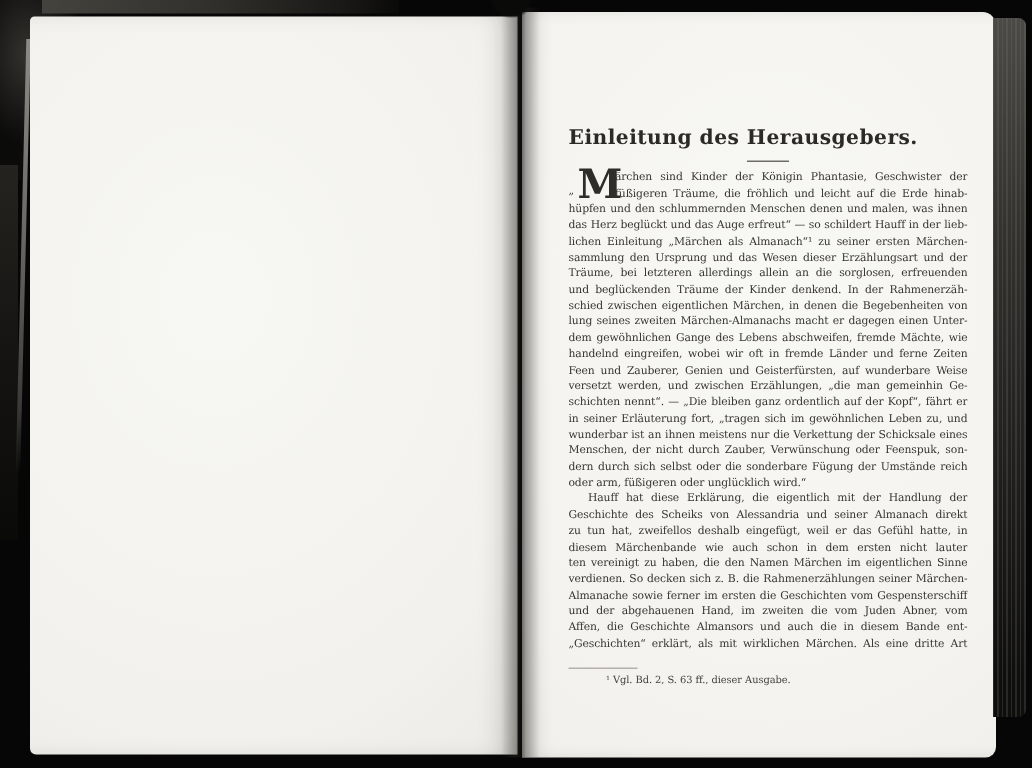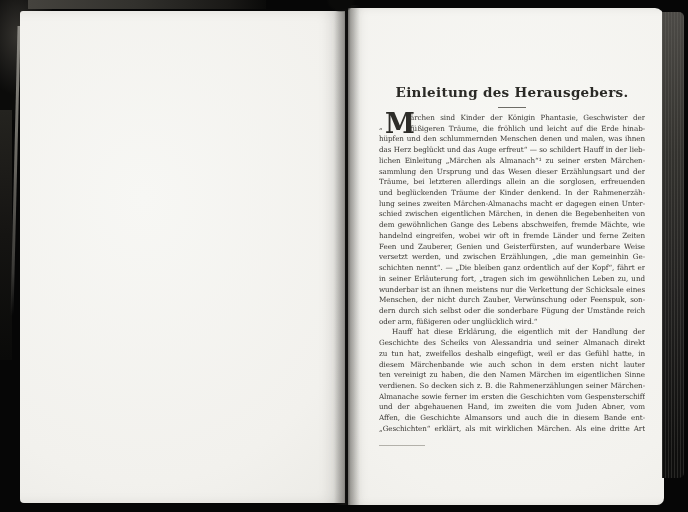--- a/index.html
+++ b/index.html
@@ -56,21 +56,21 @@
     position:absolute; left:662px; top:12px; width:22px; height:466px;
     border-radius:0 5px 5px 0;
     background:
       repeating-linear-gradient(90deg, rgba(120,118,112,0.25) 0 1px, rgba(0,0,0,0) 1px 3px),
       linear-gradient(180deg,#4c4a46 0%, #33322e 30%, #222120 60%, #0e0e0d 95%);
   }
 
   
   .page-title {
     position:absolute; left:31px; width:266px; top:76px;
-    text-align:center; font-weight:bold; font-size:13.5px; letter-spacing:0.3px;
+    text-align:left; font-weight:bold; font-size:13.5px; letter-spacing:0.3px;
     color:#2b2a26;
   }
   .title-rule {
     position:absolute; left:150px; top:99px; width:28px; height:1px;
     background:#6e6c66;
   }
   .body-block {
     position:absolute; left:31px; top:105px; width:266px;
     font-size:7.2px; line-height:10.72px; letter-spacing:-0.08px;
     color:#363430; text-rendering:optimizeLegibility;
@@ -122,22 +122,22 @@
           <span class="dropcap-letter">M</span>
         </div>
       <div class="bodyline">ärchen sind Kinder der Königin Phantasie, Geschwister der leicht-</div>
           <div class="bodyline">füßigeren Träume, die fröhlich und leicht auf die Erde hinab-</div>
           <div class="bodyline">hüpfen und den schlummernden Menschen denen und malen, was ihnen</div>
           <div class="bodyline">das Herz beglückt und das Auge erfreut“ — so schildert Hauff in der lieb-</div>
           <div class="bodyline">lichen Einleitung „Märchen als Almanach“¹ zu seiner ersten Märchen-</div>
           <div class="bodyline">sammlung den Ursprung und das Wesen dieser Erzählungsart und der</div>
           <div class="bodyline">Träume, bei letzteren allerdings allein an die sorglosen, erfreuenden</div>
           <div class="bodyline">und beglückenden Träume der Kinder denkend. In der Rahmenerzäh-</div>
+          <div class="bodyline">schied zwischen eigentlichen Märchen, in denen die Begebenheiten von</div>
           <div class="bodyline">lung seines zweiten Märchen-Almanachs macht er dagegen einen Unter-</div>
-          <div class="bodyline">schied zwischen eigentlichen Märchen, in denen die Begebenheiten von</div>
           <div class="bodyline">dem gewöhnlichen Gange des Lebens abschweifen, fremde Mächte, wie</div>
           <div class="bodyline">handelnd eingreifen, wobei wir oft in fremde Länder und ferne Zeiten</div>
           <div class="bodyline">Feen und Zauberer, Genien und Geisterfürsten, auf wunderbare Weise</div>
           <div class="bodyline">versetzt werden, und zwischen Erzählungen, „die man gemeinhin Ge-</div>
           <div class="bodyline">schichten nennt“. — „Die bleiben ganz ordentlich auf der Kopf“, fährt er</div>
           <div class="bodyline">in seiner Erläuterung fort, „tragen sich im gewöhnlichen Leben zu, und</div>
           <div class="bodyline">wunderbar ist an ihnen meistens nur die Verkettung der Schicksale eines</div>
           <div class="bodyline">Menschen, der nicht durch Zauber, Verwünschung oder Feenspuk, son-</div>
           <div class="bodyline">dern durch sich selbst oder die sonderbare Fügung der Umstände reich</div>
           <div class="bodyline">oder arm, füßigeren oder unglücklich wird.“</div>
@@ -150,19 +150,20 @@
           <div class="bodyline">ten vereinigt zu haben, die den Namen Märchen im eigentlichen Sinne</div>
           <div class="bodyline">verdienen. So decken sich z. B. die Rahmenerzählungen seiner Märchen-</div>
           <div class="bodyline">Almanache sowie ferner im ersten die Geschichten vom Gespensterschiff</div>
           <div class="bodyline">und der abgehauenen Hand, im zweiten die vom Juden Abner, vom</div>
           <div class="bodyline">Affen, die Geschichte Almansors und auch die in diesem Bande ent-</div>
           <div class="bodyline">„Geschichten“ erklärt, als mit wirklichen Märchen. Als eine dritte Art</div>
         </div>
     </div>
 
     <div class="footnote-rule"></div>
+    <div class="footnote">¹ Vgl. Bd. 2, S. 63 ff., dieser Ausgabe.</div>
   </div>
 
   <div class="gutter-shadow"></div>
   <div class="gutter-notch"></div>
   <div class="fore-edge"></div>
 
 </div>
 
 </body></html>

